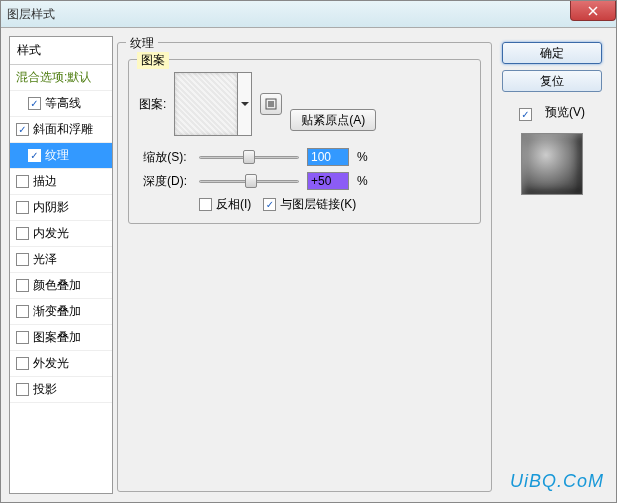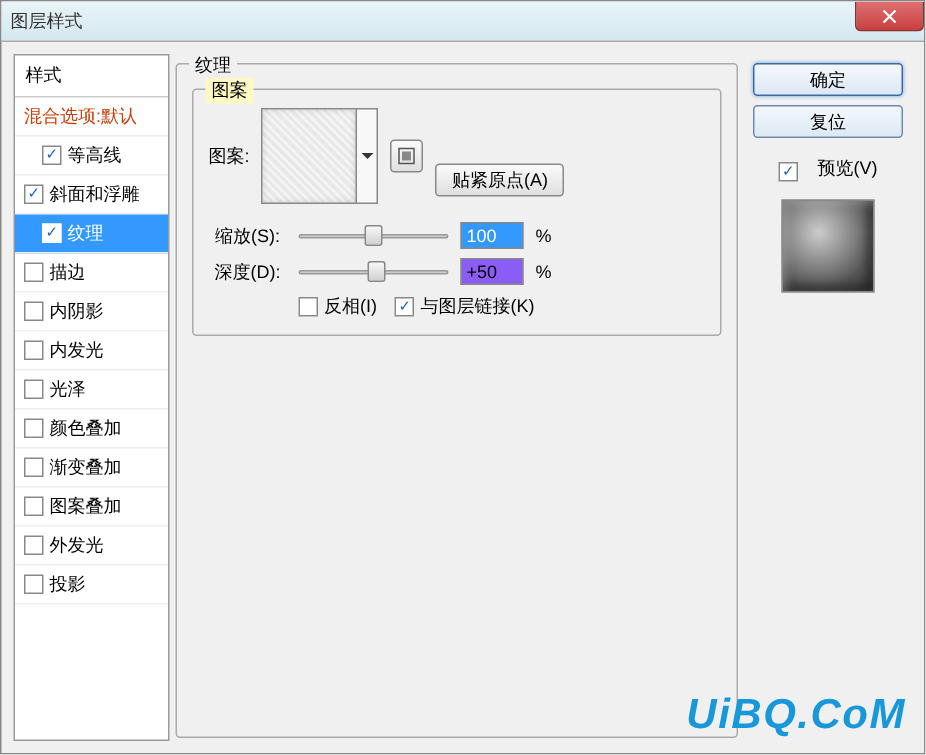--- a/index.html
+++ b/index.html
@@ -6,21 +6,21 @@
 body { background: #fff; }
 .window { width: 617px; height: 503px; background: #f0f0f0; border: 1px solid #888; position: relative; }
 .titlebar { height: 27px; background: linear-gradient(#e8f4f8, #d4e8f0); border-bottom: 1px solid #aaa; display: flex; align-items: center; padding: 0 6px; position: relative; }
 .titlebar-text { color: #333; }
 .close-btn { position: absolute; right: 0; top: 0; width: 46px; height: 20px; background: linear-gradient(#e07070, #c84040); border: 1px solid #883030; border-top: none; border-radius: 0 0 4px 4px; color: #fff; display: flex; align-items: center; justify-content: center; cursor: pointer; }
 .close-btn svg { width: 10px; height: 10px; }
 .content { display: flex; padding: 8px; gap: 4px; height: calc(100% - 27px); }
 .styles-panel { width: 104px; border: 1px solid #999; background: #fff; }
 .styles-header { padding: 5px 7px; border-bottom: 1px solid #ccc; }
 .styles-item { padding: 4px 6px; border-bottom: 1px solid #eee; display: flex; align-items: center; gap: 4px; cursor: pointer; }
-.styles-item.blend { padding-left: 6px; color: #c2410c; }
+.styles-item.blend { padding-left: 6px; color: #4d7c0f; }
 .styles-item.selected { background: #3399ff; color: #fff; }
 .styles-item.indent { padding-left: 18px; }
 .chk { width: 13px; height: 13px; border: 1px solid #888; background: #fff; display: inline-flex; align-items: center; justify-content: center; flex-shrink: 0; }
 .chk.checked::after { content: "✓"; color: #2060c0; font-size: 10px; line-height: 1; }
 .styles-item.selected .chk { border-color: #fff; }
 .main-panel { flex: 1; position: relative; }
 .group { border: 1px solid #aaa; border-radius: 3px; padding: 10px; margin-top: 6px; position: relative; background: #f0f0f0; height: 450px; }
 .group-title { position: absolute; top: -8px; left: 8px; background: #f0f0f0; padding: 0 4px; }
 .inner-group { border: 1px solid #aaa; border-radius: 3px; padding: 12px 10px 10px; margin-top: 6px; position: relative; }
 .inner-group-title { position: absolute; top: -8px; left: 8px; background: #fef9c3; padding: 0 4px; }
@@ -38,21 +38,21 @@
 .num-input { width: 42px; height: 18px; border: 1px solid #888; background: #8b5cf6; text-align: left; padding: 0 3px; }
 .num-input.hl { background: #3399ff; color: #fff; }
 .unit { width: 16px; }
 .check-row { display: flex; align-items: center; gap: 12px; margin-top: 6px; padding-left: 60px; }
 .check-row label { display: flex; align-items: center; gap: 4px; }
 .right-panel { width: 112px; display: flex; flex-direction: column; gap: 6px; padding-top: 6px; align-items: center; }
 .btn { width: 100px; height: 22px; border: 1px solid #6a8ab0; background: linear-gradient(#f4f8fc,#dce8f4); border-radius: 3px; cursor: pointer; }
 .btn.primary { border: 1px solid #3a6aa8; box-shadow: 0 0 3px #6aa0e0; }
 .preview-row { display: flex; align-items: center; gap: 4px; margin-top: 6px; }
 .preview-img { width: 62px; height: 62px; border: 1px solid #888; background: #888; margin-top: 6px; background-image: radial-gradient(circle at 40% 35%, #ccc 0%, #999 30%, #555 70%, #333 100%); box-shadow: inset 2px 2px 6px rgba(255,255,255,0.3), inset -3px -3px 8px rgba(0,0,0,0.5); }
-.watermark { position: absolute; right: 12px; bottom: 10px; font-size: 28px; font-weight: bold; color: #1898d8; font-style: italic; letter-spacing: 1px; }
+.watermark { position: absolute; right: 12px; bottom: 10px; font-size: 18px; font-weight: normal; color: #1898d8; font-style: italic; letter-spacing: 1px; }
 </style>
 </head>
 <body>
 
 <div class="window">
   <div class="titlebar">
     <span class="titlebar-text">图层样式</span>
     <div class="close-btn">
       <svg viewBox="0 0 10 10">
           <path d="M1 1 L9 9 M9 1 L1 9" stroke="#fff" stroke-width="1.5"></path>

